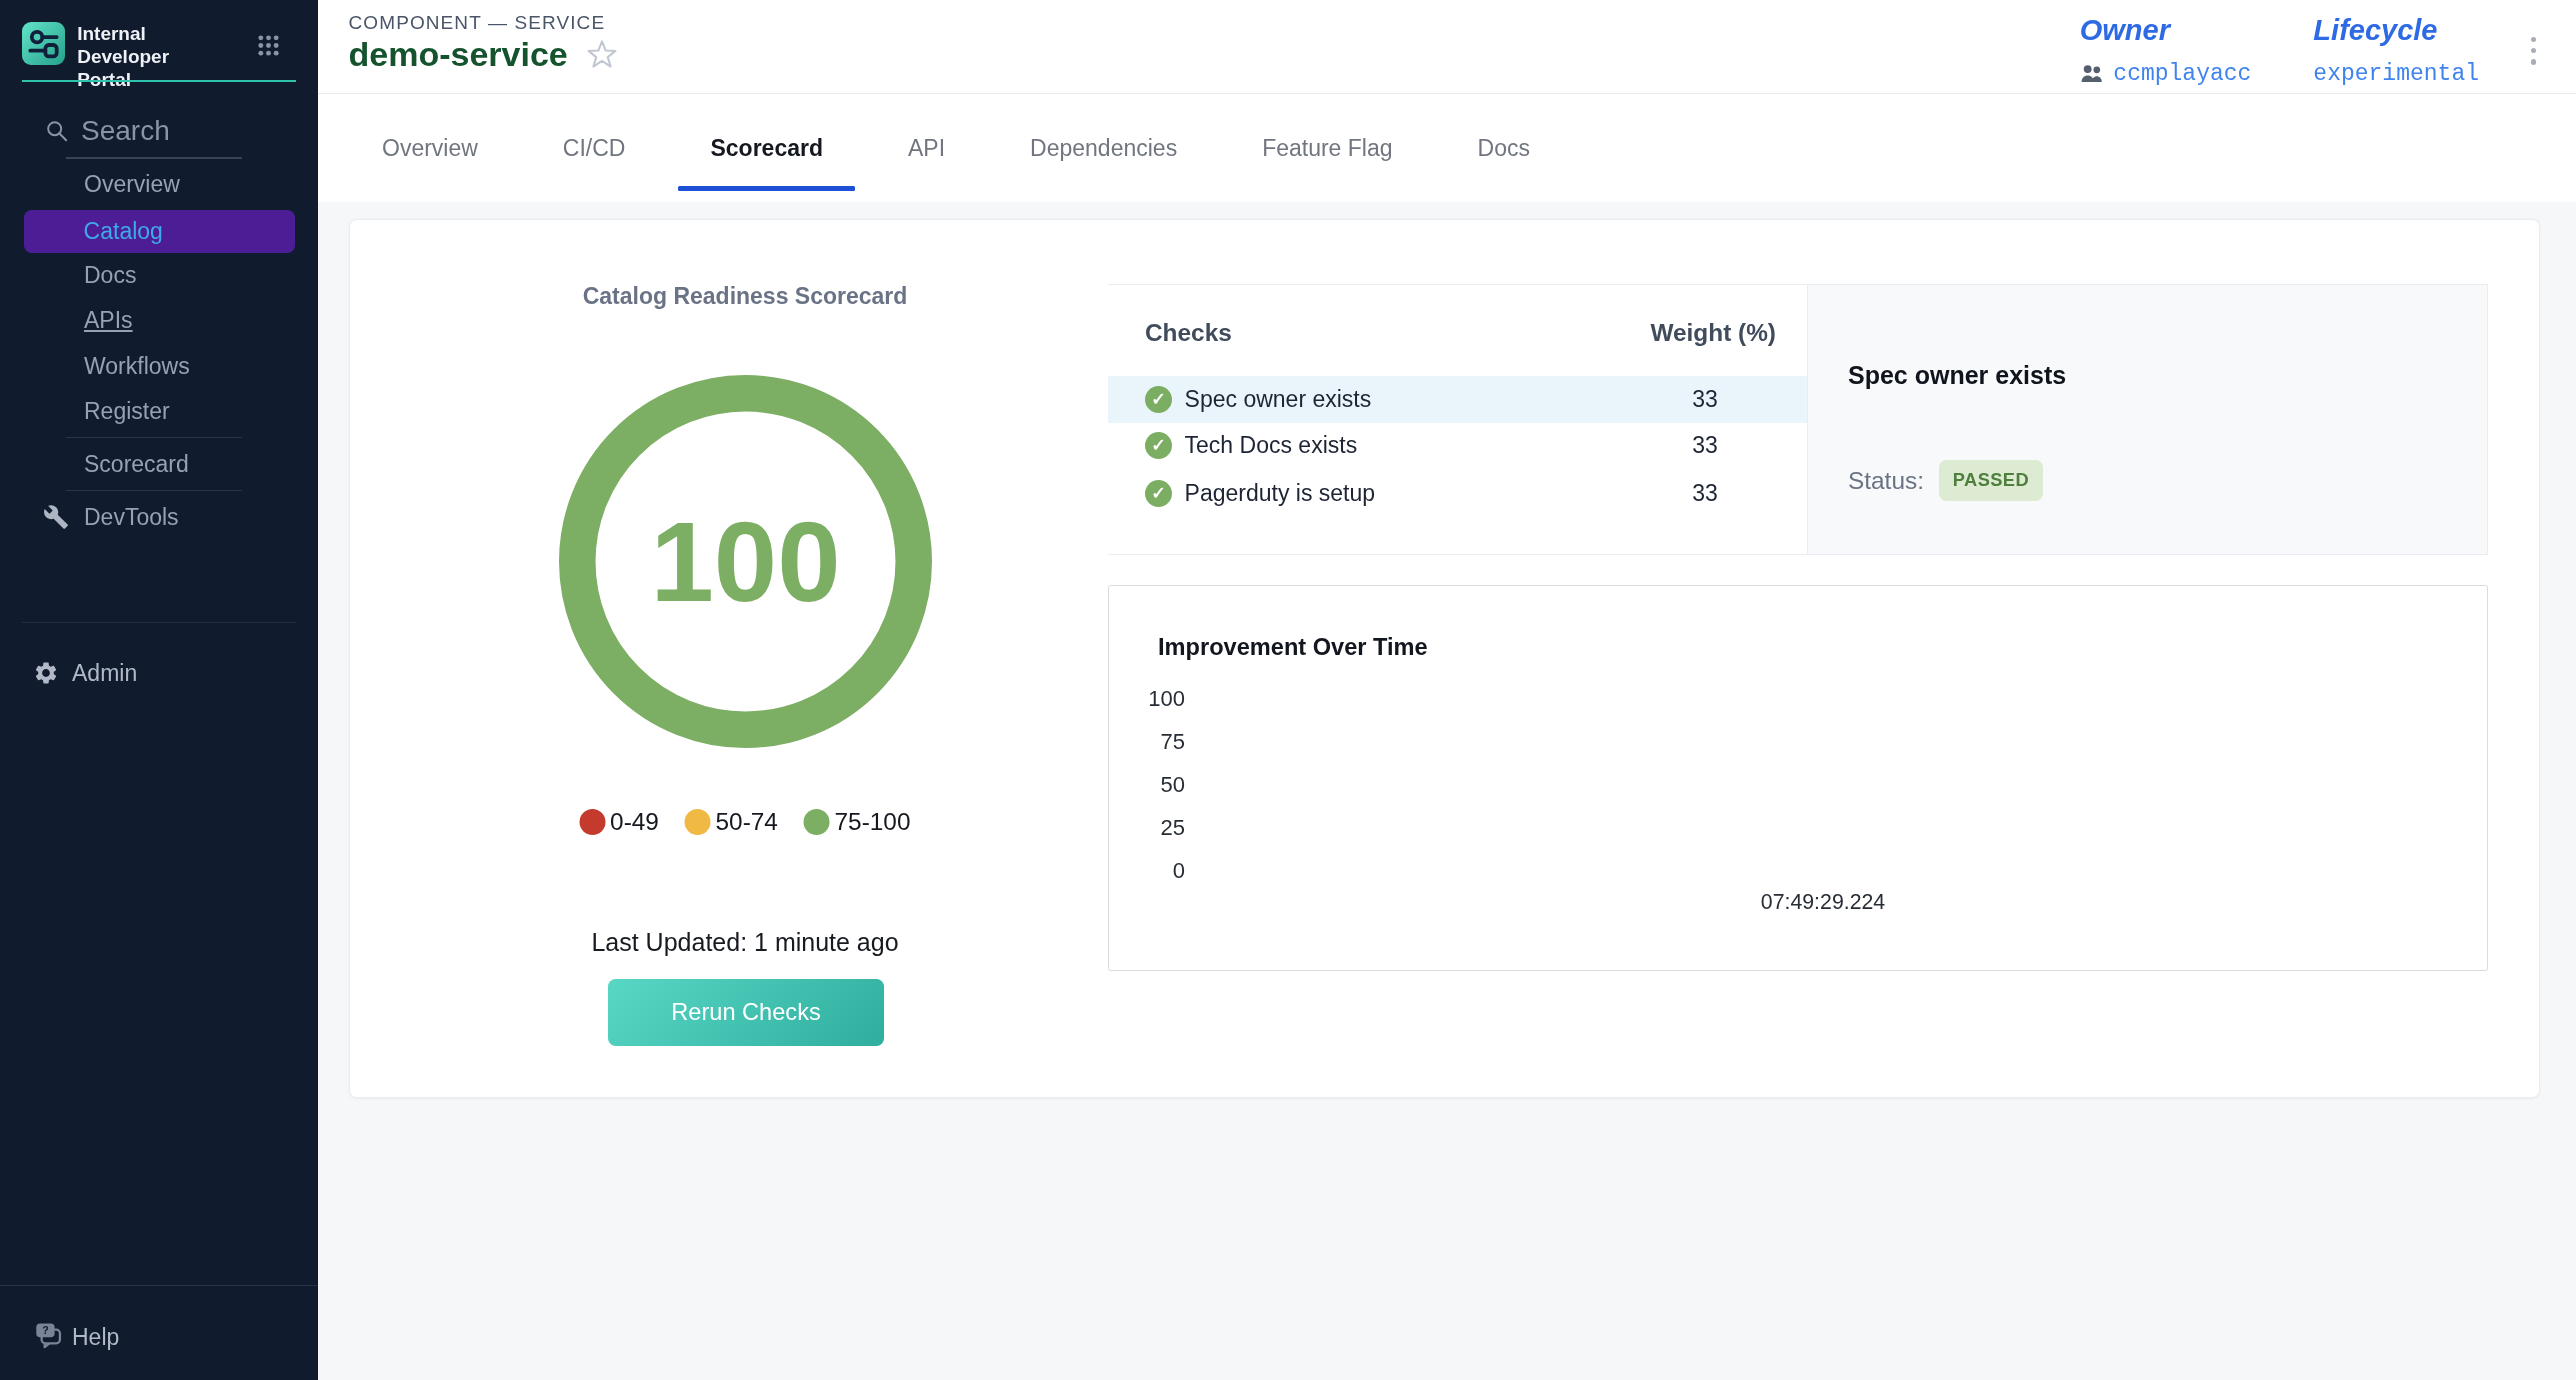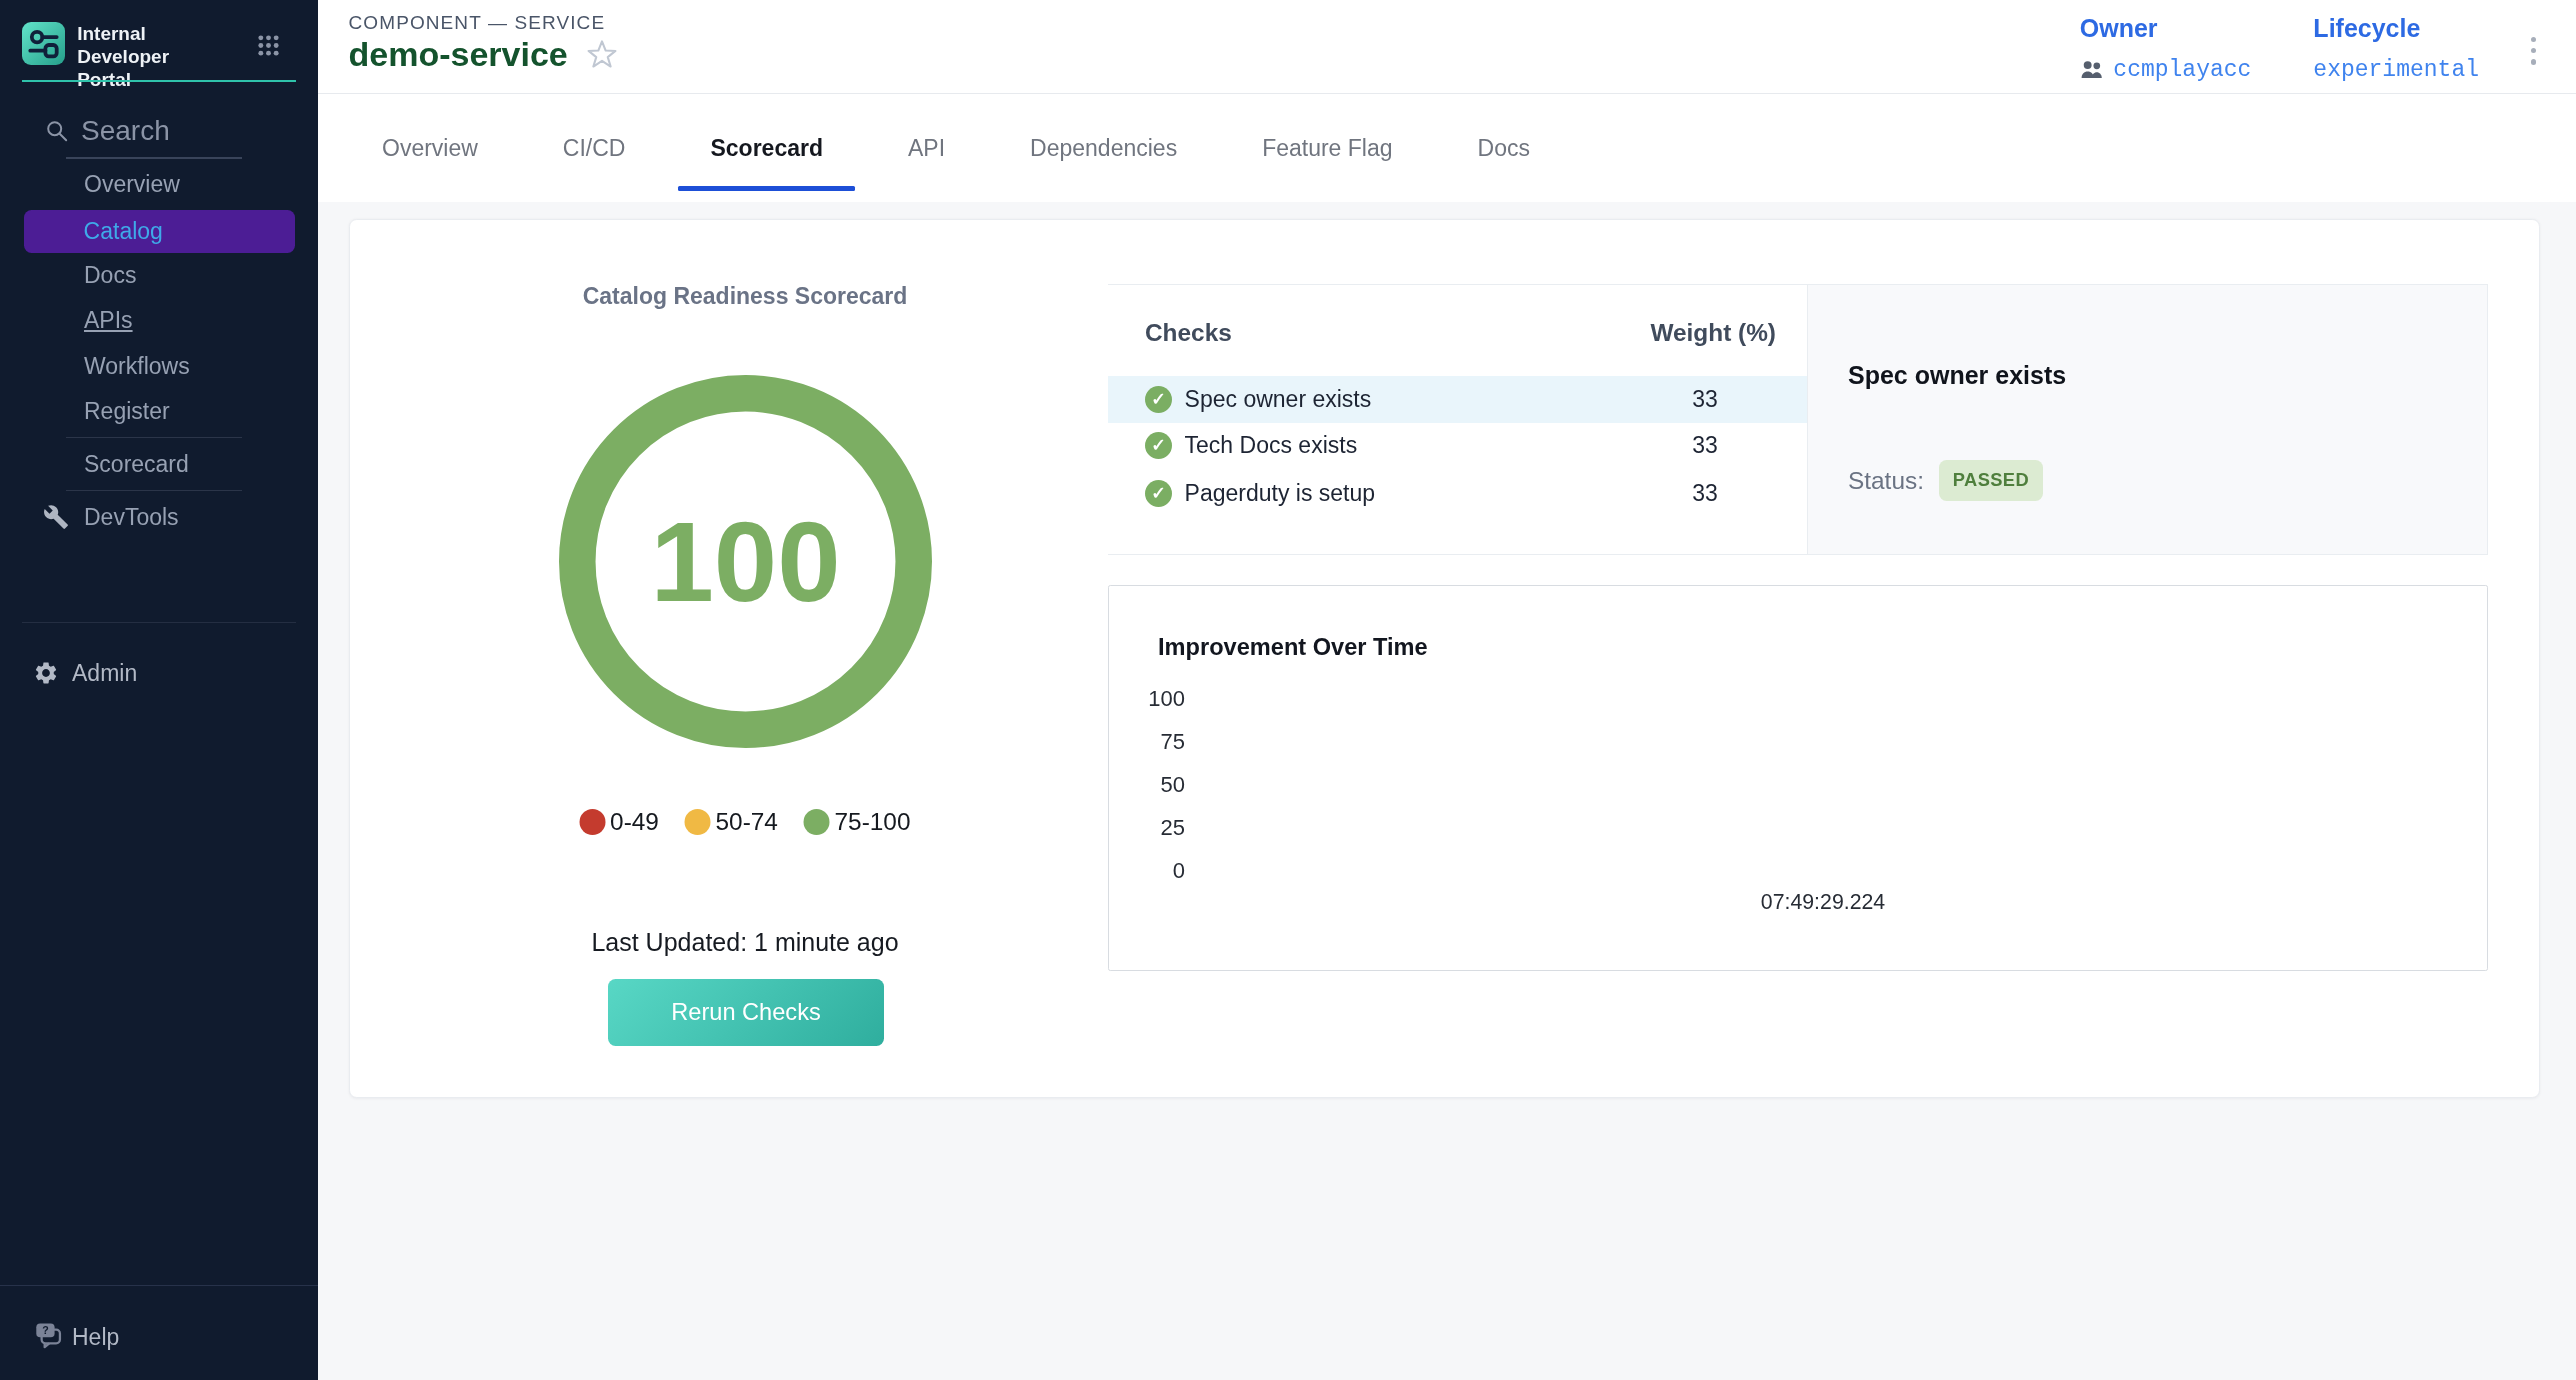--- a/index.html
+++ b/index.html
@@ -32,21 +32,21 @@
   .help-row{position:absolute;left:0;top:1316px;width:318px;height:43px;display:flex;align-items:center;
     padding-left:72px;font-size:23px;color:#b2b9c6;cursor:pointer;}
   .help-icon{position:absolute;left:34px;top:6.1px;}
 
   
   .topbar{position:absolute;left:318px;top:0;width:2258px;height:94px;background:#ffffff;border-bottom:0.8px solid #e7eaee;}
   .breadcrumb{position:absolute;left:30.5px;top:12.2px;font-size:19px;letter-spacing:1.1px;color:#4a5568;font-weight:500;}
   .title-row{position:absolute;left:30.5px;top:35px;display:flex;align-items:center;gap:18.3px;}
   .page-title{font-size:34px;font-weight:700;color:#14532d;}
   .meta{position:absolute;top:13.7px;right:97px;display:flex;gap:62px;}
-  .meta-label{font-size:25px;font-weight:700;color:#2d6ae3;}
+  .meta-label{font-size:29px;font-weight:700;color:#2d6ae3;font-style:italic;}
   .meta-value-row{margin-top:14px;display:flex;align-items:center;gap:7.6px;font-size:23px;color:#3f83ee;font-family:Liberation Mono, monospace;}
   .kebab{position:absolute;right:35px;top:32px;display:flex;flex-direction:column;gap:6.1px;padding:4.6px;cursor:pointer;}
   .kebab i{width:5.3px;height:5.3px;border-radius:50%;background:#a7aeba;}
 
   
   .tabbar{position:absolute;left:318px;top:94px;width:2258px;height:108px;background:#ffffff;}
   .tabs{position:absolute;left:64px;top:0;height:108px;display:flex;gap:85px;align-items:center;}
   .tab{position:relative;font-size:23px;font-weight:500;color:#70757f;height:108px;display:flex;align-items:center;cursor:pointer;}
   .tab.active{color:#15181f;font-weight:700;}
   .tab.active .tab-underline{position:absolute;left:-32px;right:-32px;bottom:10.7px;height:5.3px;background:#1d4fd7;border-radius:1.5px;}

